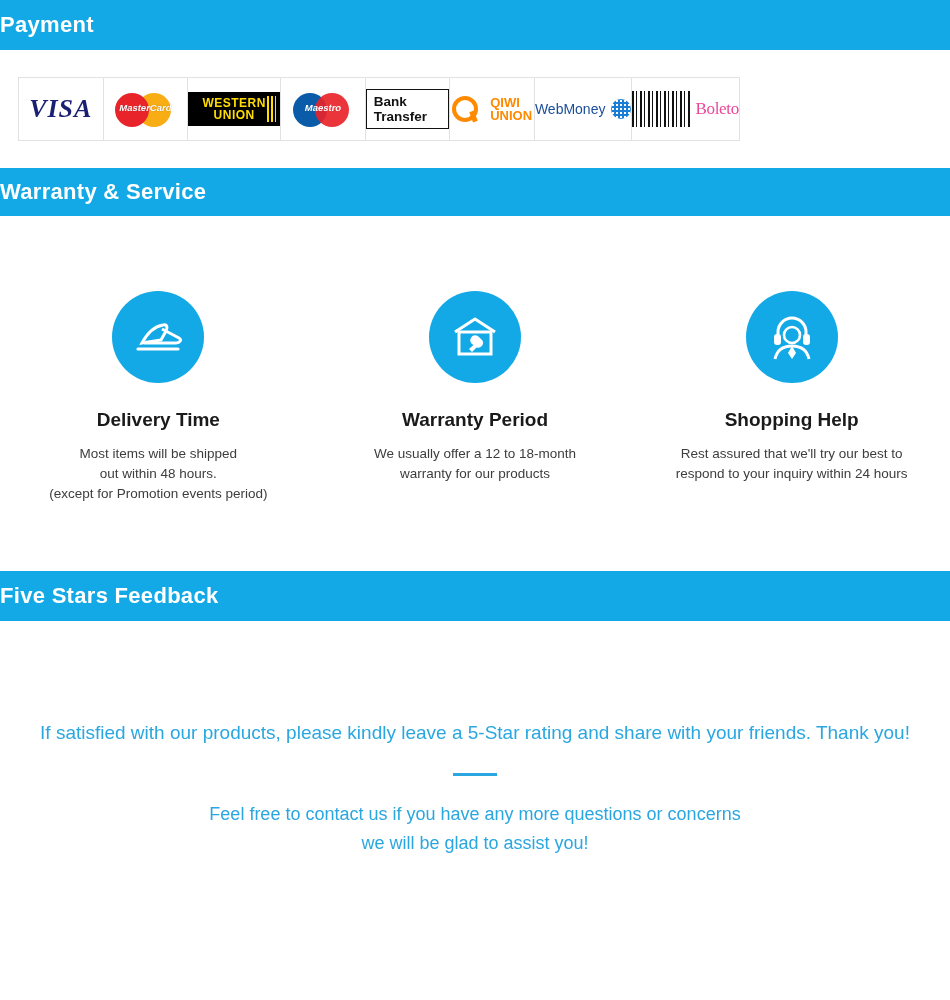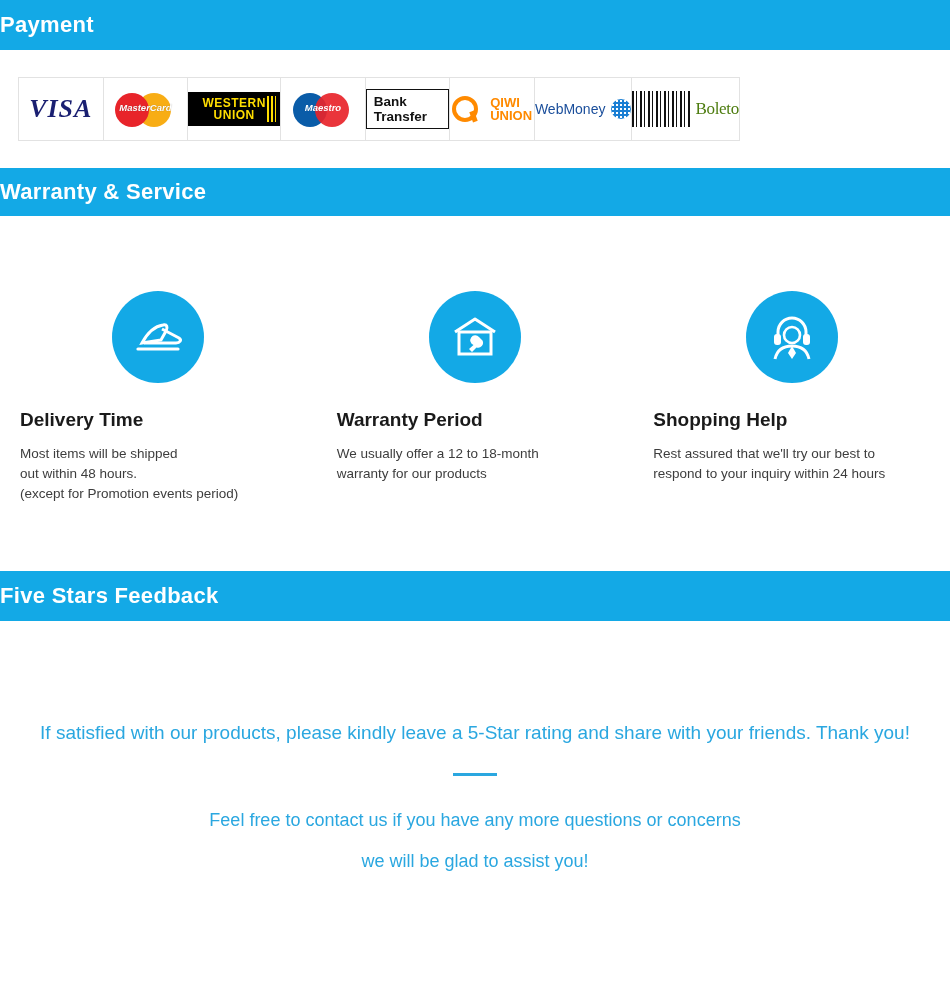--- a/index.html
+++ b/index.html
@@ -115,27 +115,27 @@
     background-size: 4px 4px;
   }
 
   .boleto { display: flex; align-items: center; }
   .boleto .bc {
     width: 60px; height: 36px;
     background: repeating-linear-gradient(to right,#111 0 2px,#fff 2px 4px, #111 4px 5px, #fff 5px 8px);
   }
   .boleto .bt {
     font-family: "Liberation Serif", serif;
-    font-size: 17px; color: #4d7c0f; margin-left: 3px; letter-spacing: -.3px;
+    font-size: 17px; color: #ec4899; margin-left: 3px; letter-spacing: -.3px;
   }
 
   
   .warranty-body { height: 355px; padding-top: 75px; }
   .cols { display: flex; }
-  .col { flex: 1; text-align: left; padding: 0 20px; }
+  .col { flex: 1; text-align: center; padding: 0 20px; }
   .circ {
     width: 92px; height: 92px; border-radius: 50%;
     background: #13a9e6; margin: 0 auto 26px;
     display: flex; align-items: center; justify-content: center;
   }
   .col h3 {
     font-size: 19px; color: #1a1a1a; font-weight: bold; margin-bottom: 13px;
   }
   .col p {
     font-size: 13.5px; color: #3d3d3d; line-height: 20px;
@@ -145,21 +145,21 @@
   .fb-body { padding-top: 96px; text-align: center; }
   .fb-main {
     color: #2aa7e0; font-size: 19px; line-height: 31px;
     max-width: 870px; margin: 0 auto;
   }
   .fb-div {
     width: 44px; height: 3px; background: #2aa7e0;
     margin: 25px auto 24px;
   }
   .fb-sub {
-    color: #2aa7e0; font-size: 18px; line-height: 41px;
+    color: #2aa7e0; font-size: 18px; line-height: 29px;
   }
 </style>
 </head>
 <body>
 
 <div class="page">
 
   <div class="banner payment">Payment</div>
 
   <div class="pay-strip">

